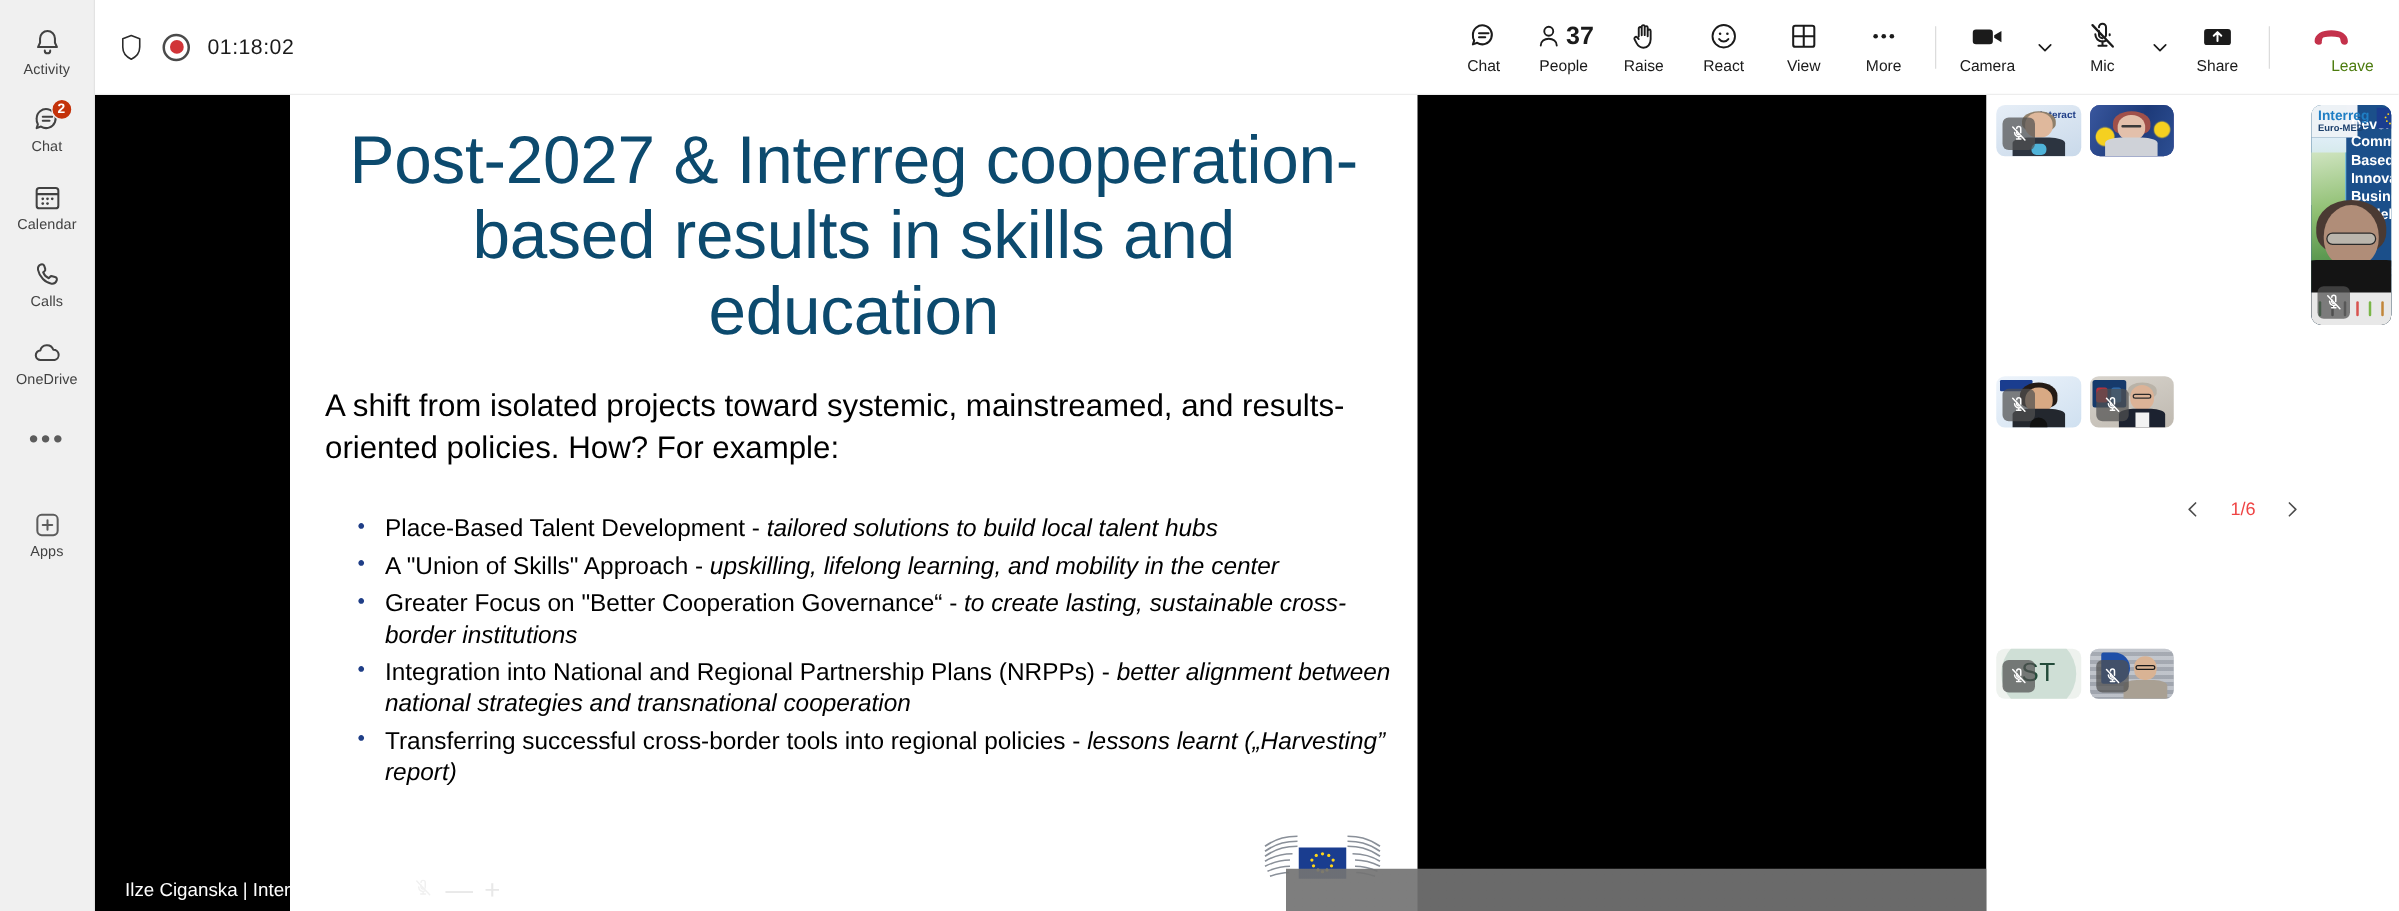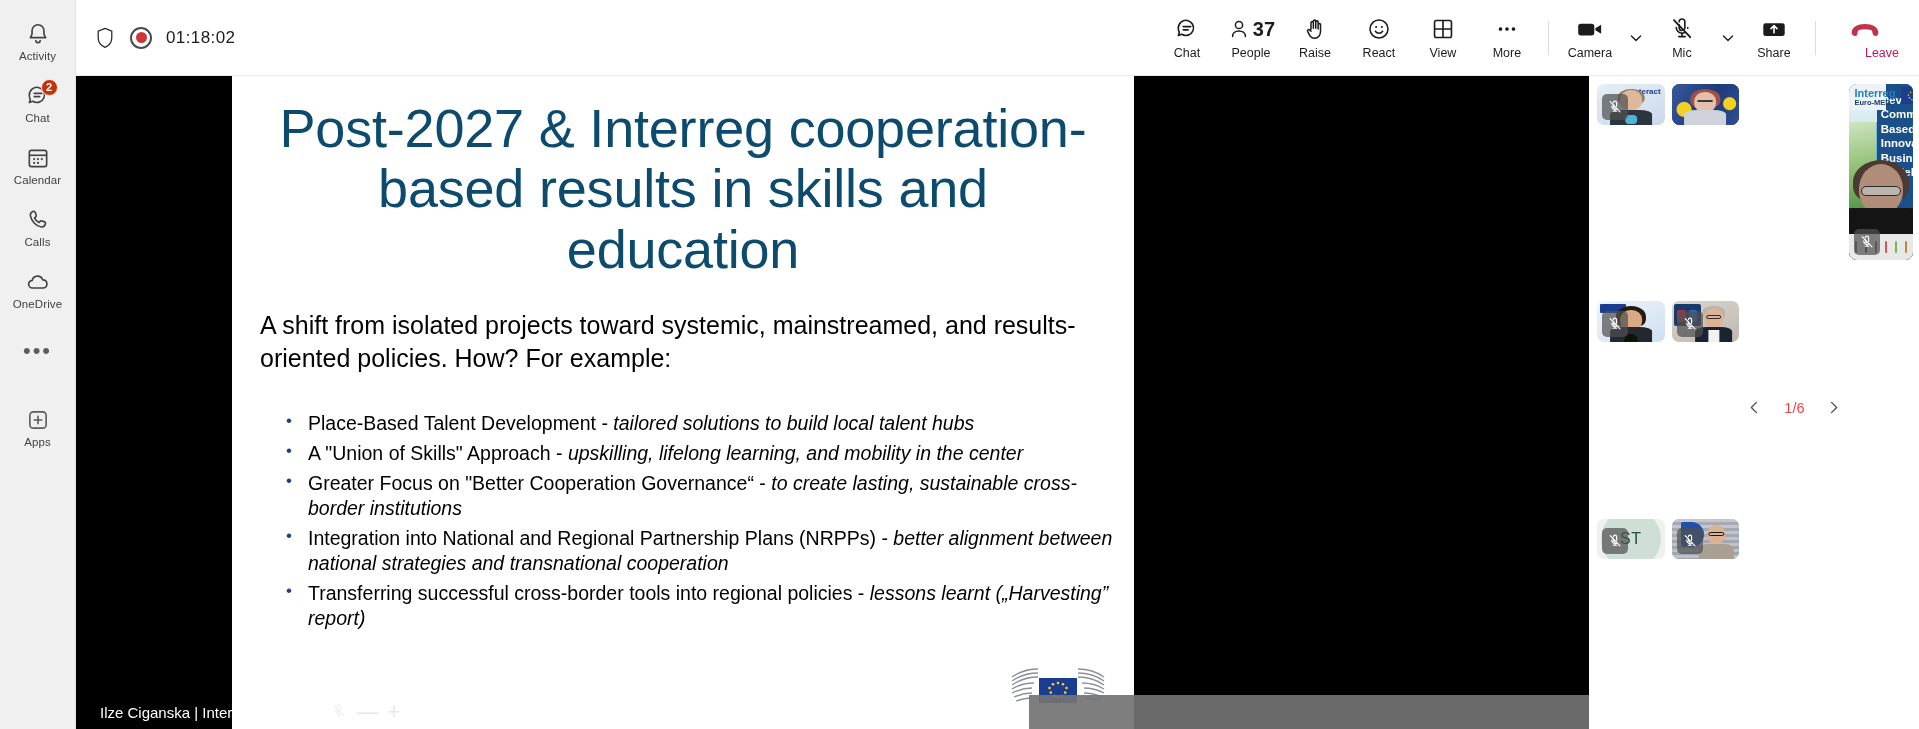--- a/index.html
+++ b/index.html
@@ -58,21 +58,21 @@
     align-items: center; justify-content: center; gap: 3px;
     border-radius: 6px; cursor: pointer; padding: 0 6px; color:#1b1b1b;
   }
   .tb-ico { height: 28px; display: flex; align-items: center; justify-content: center; }
   .tb-ico svg { display:block; }
   .tb-label { font-size: 12.5px; color: #1b1b1b; }
   .people-wrap { display: flex; align-items: center; gap: 2px; }
   .people-count { font-size: 20px; font-weight: 700; color: #1b1b1b; }
   .tb-sep { width: 1px; height: 34px; background: #dcdcdc; margin: 0 8px; align-self: center; }
   .chev { width: 26px; height: 58px; display: flex; align-items: center; justify-content: center; cursor: pointer; border-radius:6px;}
-  .leave-label { color: #be185d; margin-left: 33px; }
+  .leave-label { color: #4d7c0f; margin-left: 33px; }
 
   
   .stage { flex: 1; display: flex; background: #ffffff; position: relative; overflow:hidden; }
   .share-area { flex: 1; background: #000; position: relative; display:flex; align-items:center; justify-content:center; }
 
   .slide {
     position: absolute; left: 156px; top: 0; width: 902px; height: 100%;
     background: #fff; overflow: hidden;
   }
   .slide-inner { position: relative; width: 100%; height: 100%; padding: 22px 18px 0 18px; }
@@ -122,21 +122,21 @@
   .mic-off {
     position: absolute; left: 5px; bottom: 5px; width: 26px; height: 26px;
     background: rgba(80,80,80,.72); border-radius: 5px;
     display: flex; align-items: center; justify-content: center;
   }
   .mic-off svg { width: 16px; height: 16px; }
   .avatar-tile { background: #eef2ee; display: flex; align-items: center; justify-content: center; }
   .avatar-circle {
     width: 60px; height: 60px; border-radius: 50%; background: #cfdfd6;
     display: flex; align-items: center; justify-content: center;
-    font-size: 16px; color: #234b3a; font-weight: 500; letter-spacing: .5px;
+    font-size: 21px; color: #234b3a; font-weight: 500; letter-spacing: .5px;
   }
   .pager { display: flex; align-items: center; justify-content: center; gap: 20px; padding: 4px 0 2px; }
   .pager-btn { color: #4a4a4a; cursor: pointer; display:flex; line-height:0; }
   .pager-text { font-size: 14.5px; color: #ef4444; }
 
   .wide-tile {
     position: relative; width: 100%; height: 176px; border-radius: 8px;
     overflow: hidden; background: #0d4d7a; cursor: pointer;
   }
   .revive-band {

